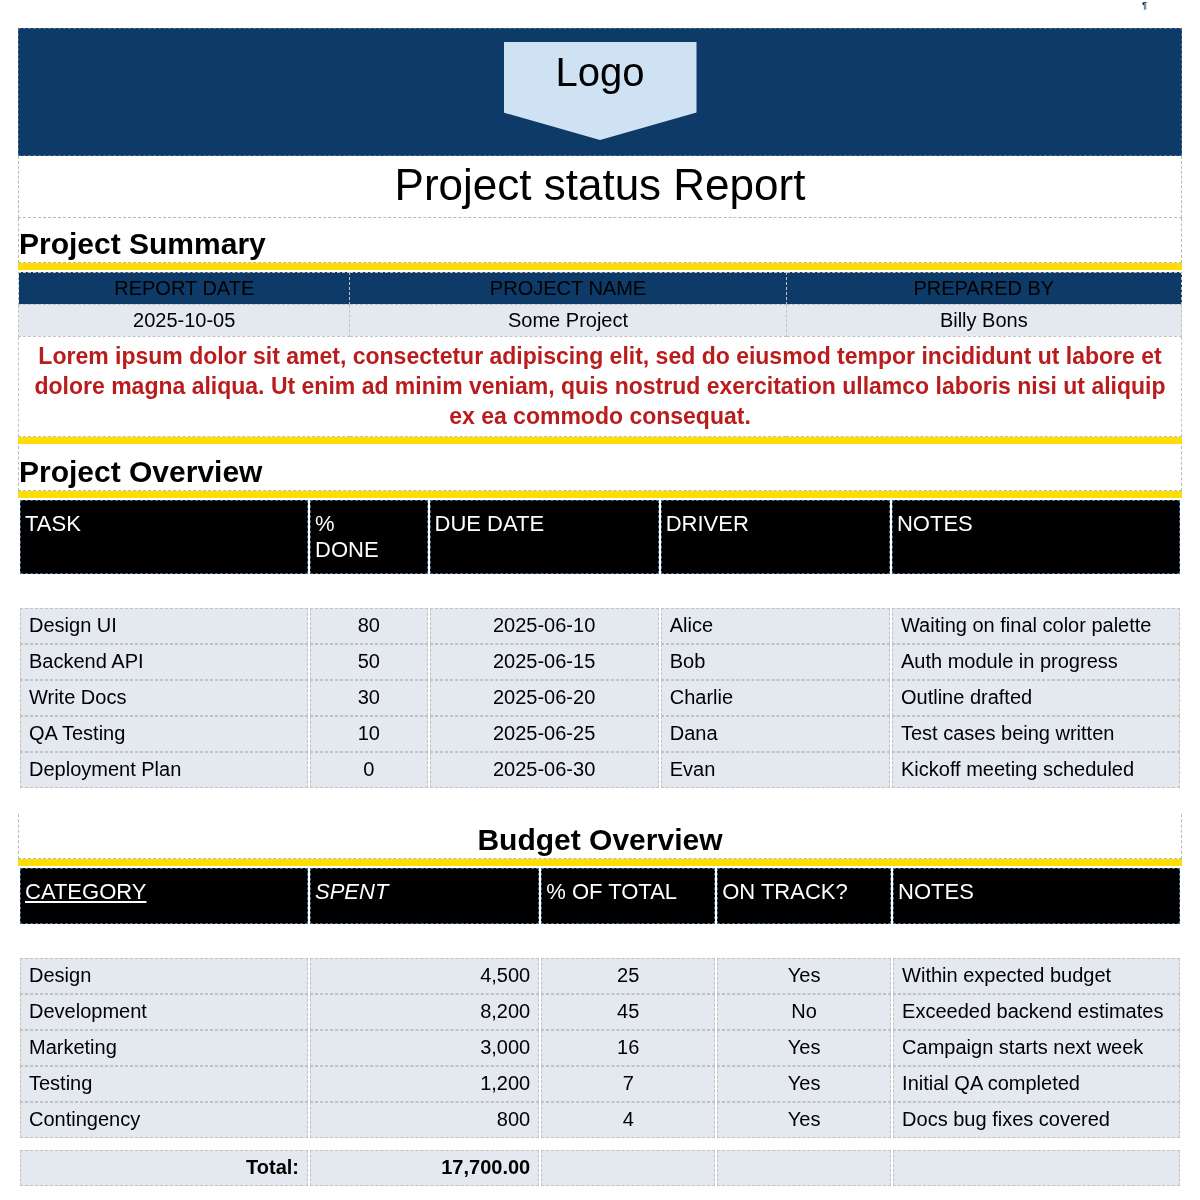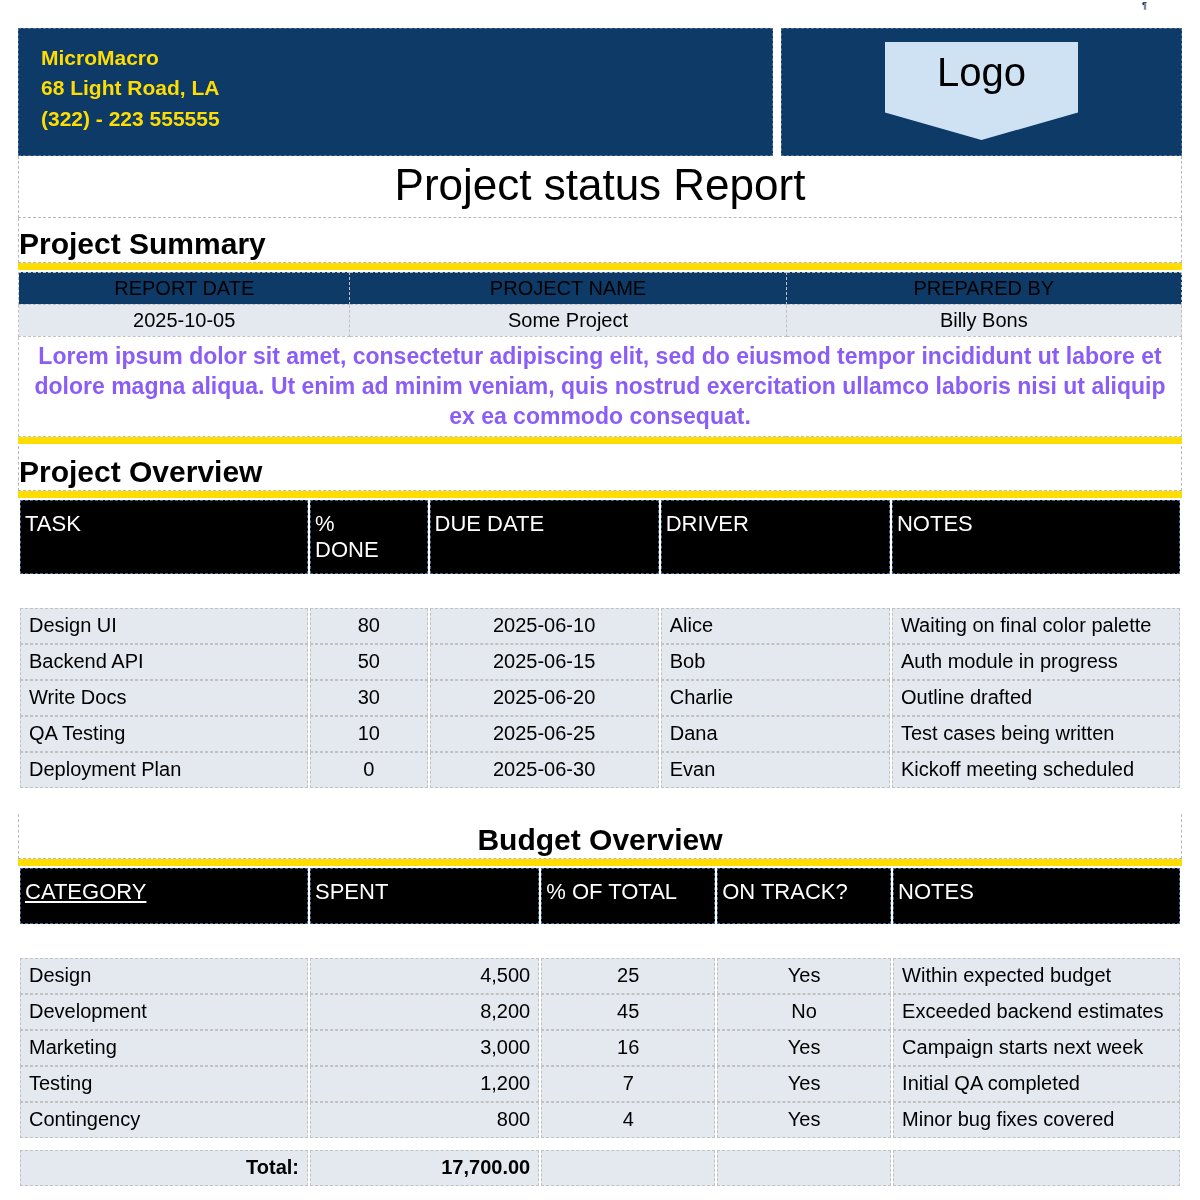--- a/index.html
+++ b/index.html
@@ -142,21 +142,21 @@
   .para-row td {
     border: none;
     border-left: 1px dashed #c2c2c2;
     border-right: 1px dashed #c2c2c2;
     padding: 4px 2px 0 2px;
   }
   .para-text {
     font-size: 23px;
     font-weight: bold;
     line-height: 1.32;
-    color: #8b5cf6;
+    color: #b91c1c;
   }
 
   
   table.grid {
     width: 100%;
     border-collapse: separate;
     border-spacing: 2px 0;
     table-layout: fixed;
   }
   table.grid th {
@@ -200,25 +200,20 @@
   .budget-rows td { padding: 9px 8px 10px 8px; }
 </style>
 </head>
 <body>
 
 <div class="page">
 
   <div class="top-artifact">¶</div>
 
   <div class="header-row">
-    <div class="company-box">
-      <div class="company-line">MicroMacro</div>
-      <div class="company-line">68 Light Road, LA</div>
-      <div class="company-line">(322) - 223 555555</div>
-    </div>
     <div class="logo-box">
       <div class="logo-shape">
         <span class="logo-text">Logo</span>
       </div>
     </div>
   </div>
 
   <div class="doc-title-wrap">
     <div class="doc-title">Project status Report</div>
   </div>
@@ -334,21 +329,21 @@
     <colgroup>
       <col style="width:25.0%">
         <col style="width:19.9%">
         <col style="width:15.1%">
       <col style="width:15.1%">
         <col style="width:24.9%">
     </colgroup>
     <tbody>
         <tr>
       <th style="height:56px;text-decoration:underline;">CATEGORY</th>
-      <th style="height:56px;">SPENT</th>
+      <th style="height:56px;font-style:italic;">SPENT</th>
       <th style="height:56px;">% OF TOTAL</th>
       <th style="height:56px;">ON TRACK?</th>
       <th style="height:56px;">NOTES</th>
     </tr>
     <tr class="spacer-row">
       <td></td>
           <td></td>
           <td></td>
       <td></td>
           <td></td>
@@ -380,21 +375,21 @@
       <td class="r">1,200</td>
       <td class="c">7</td>
       <td class="c">Yes</td>
       <td>Initial QA completed</td>
     </tr>
     <tr class="budget-rows">
       <td>Contingency</td>
       <td class="r">800</td>
       <td class="c">4</td>
       <td class="c">Yes</td>
-      <td>Minor bug fixes covered</td>
+      <td>Docs bug fixes covered</td>
     </tr>
 
     <tr class="gap-row">
       <td></td>
           <td></td>
           <td></td>
       <td></td>
           <td></td>
     </tr>
 

